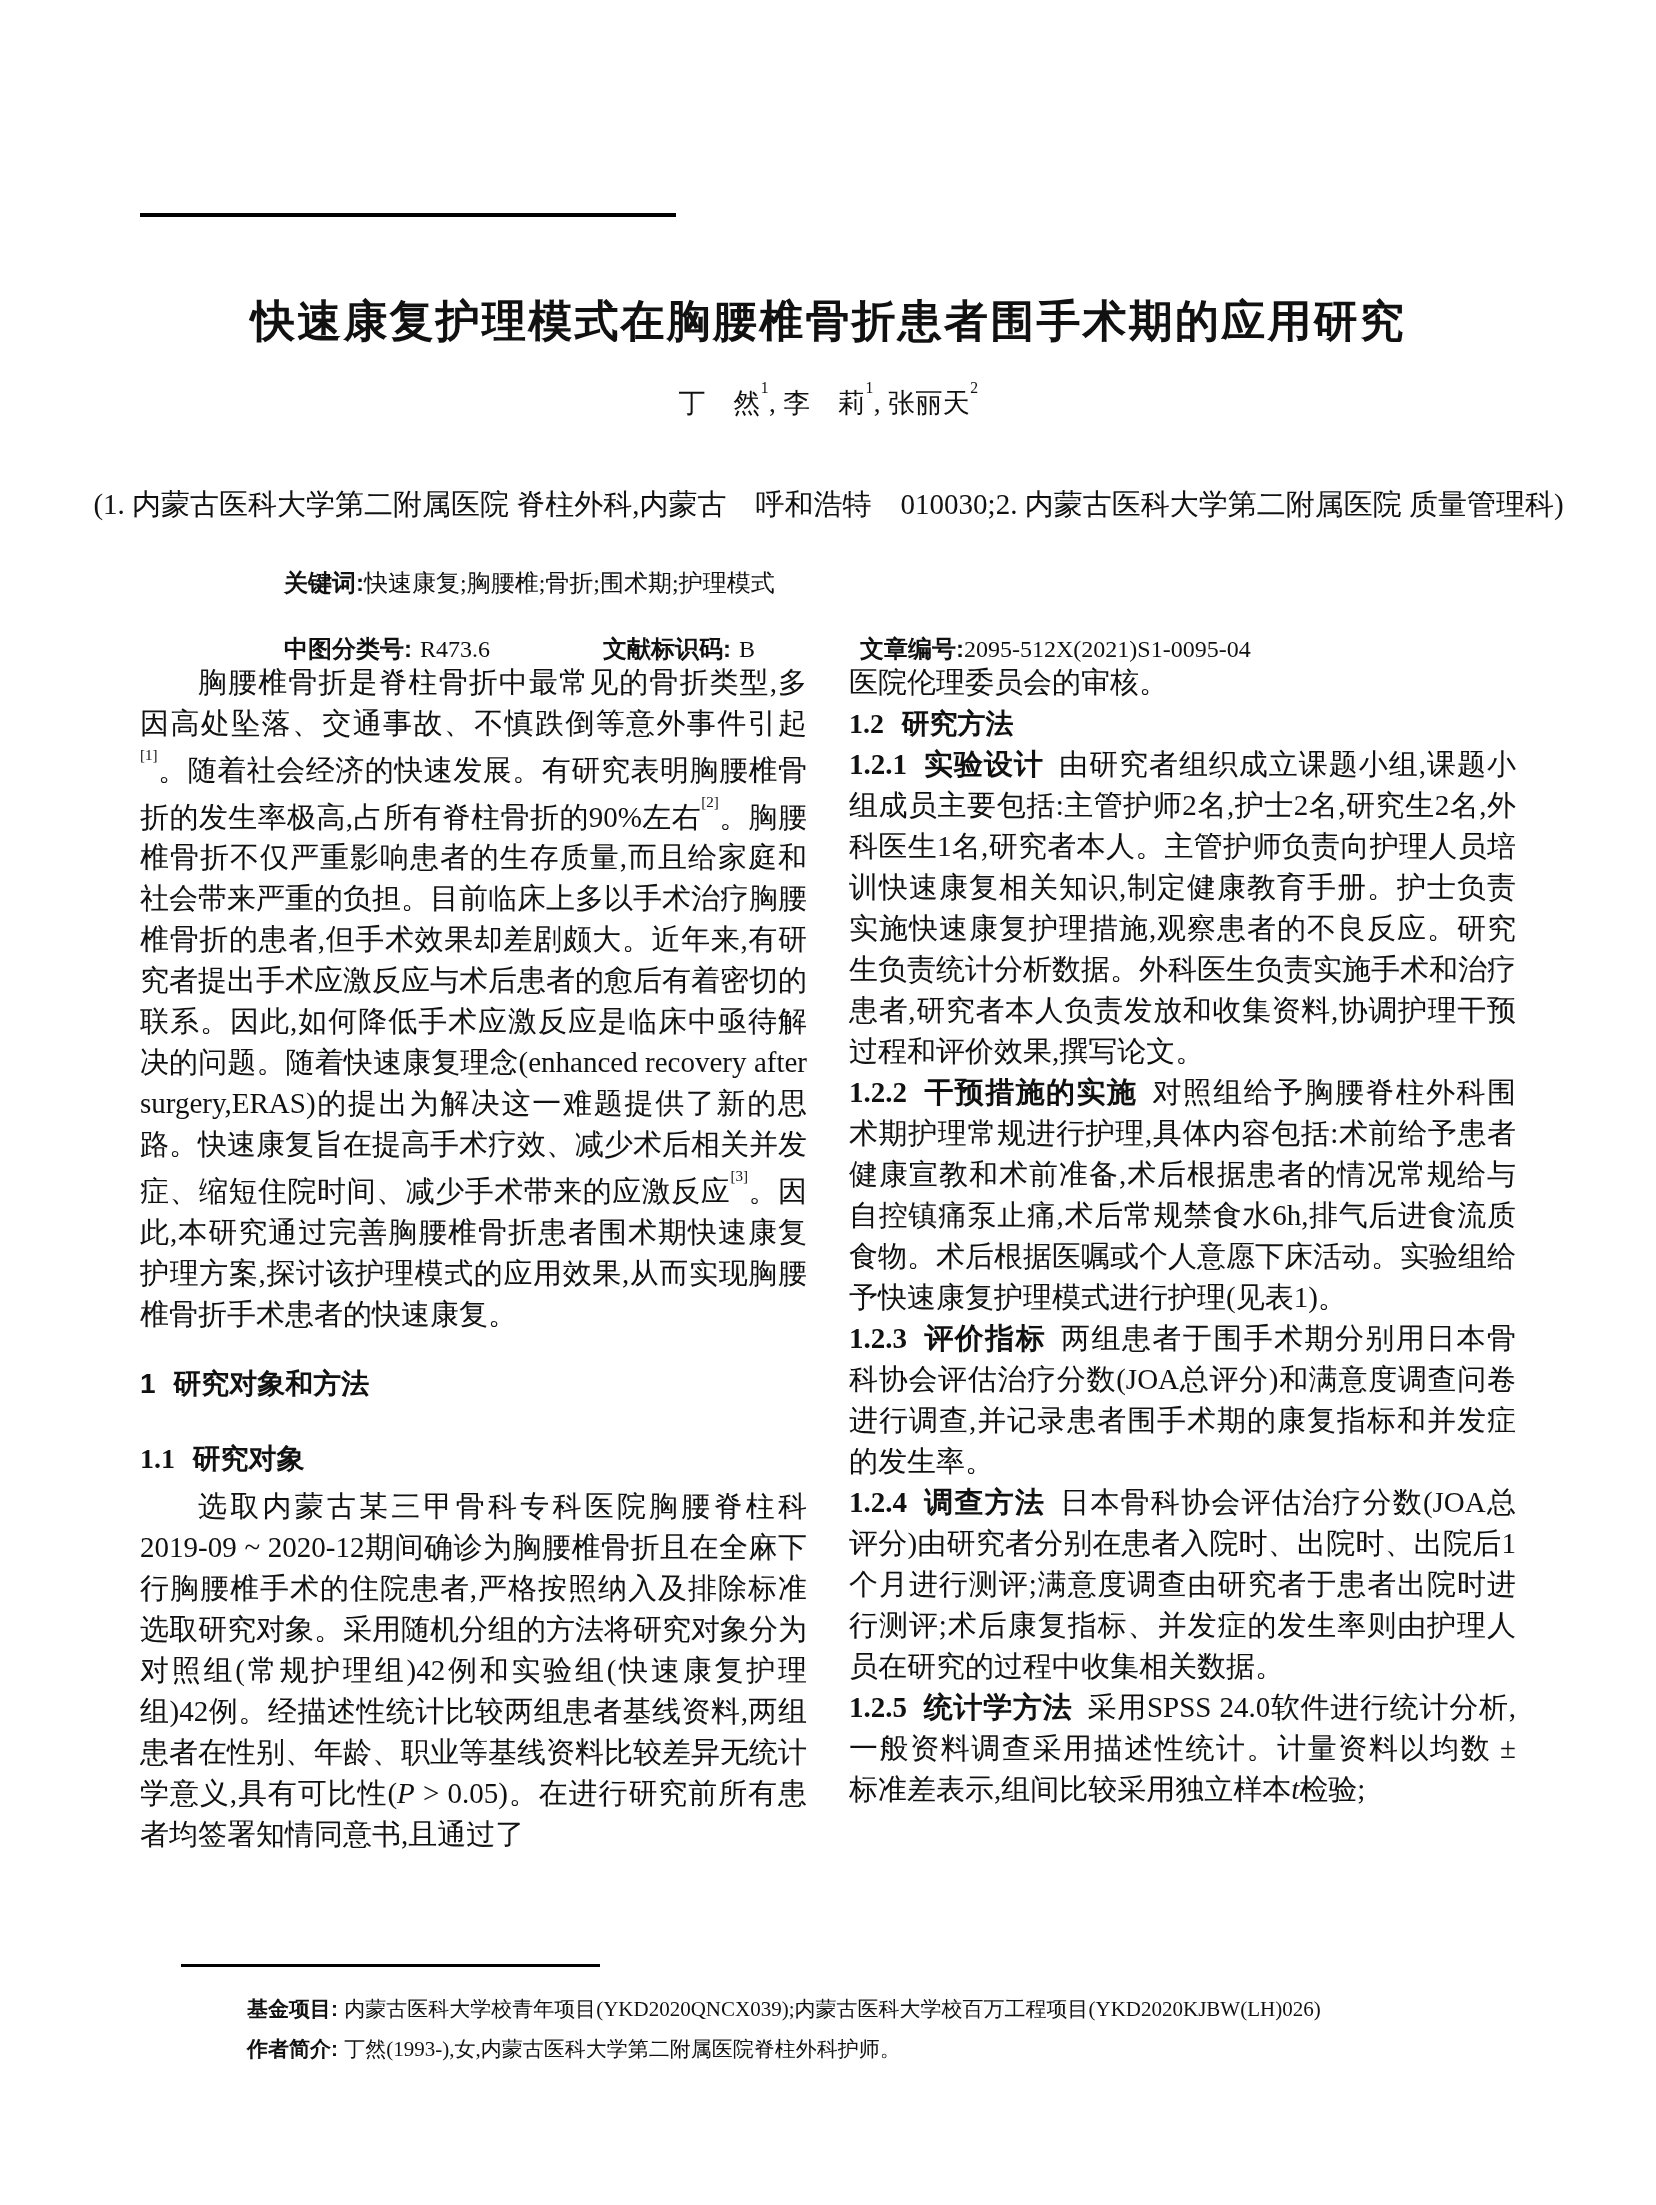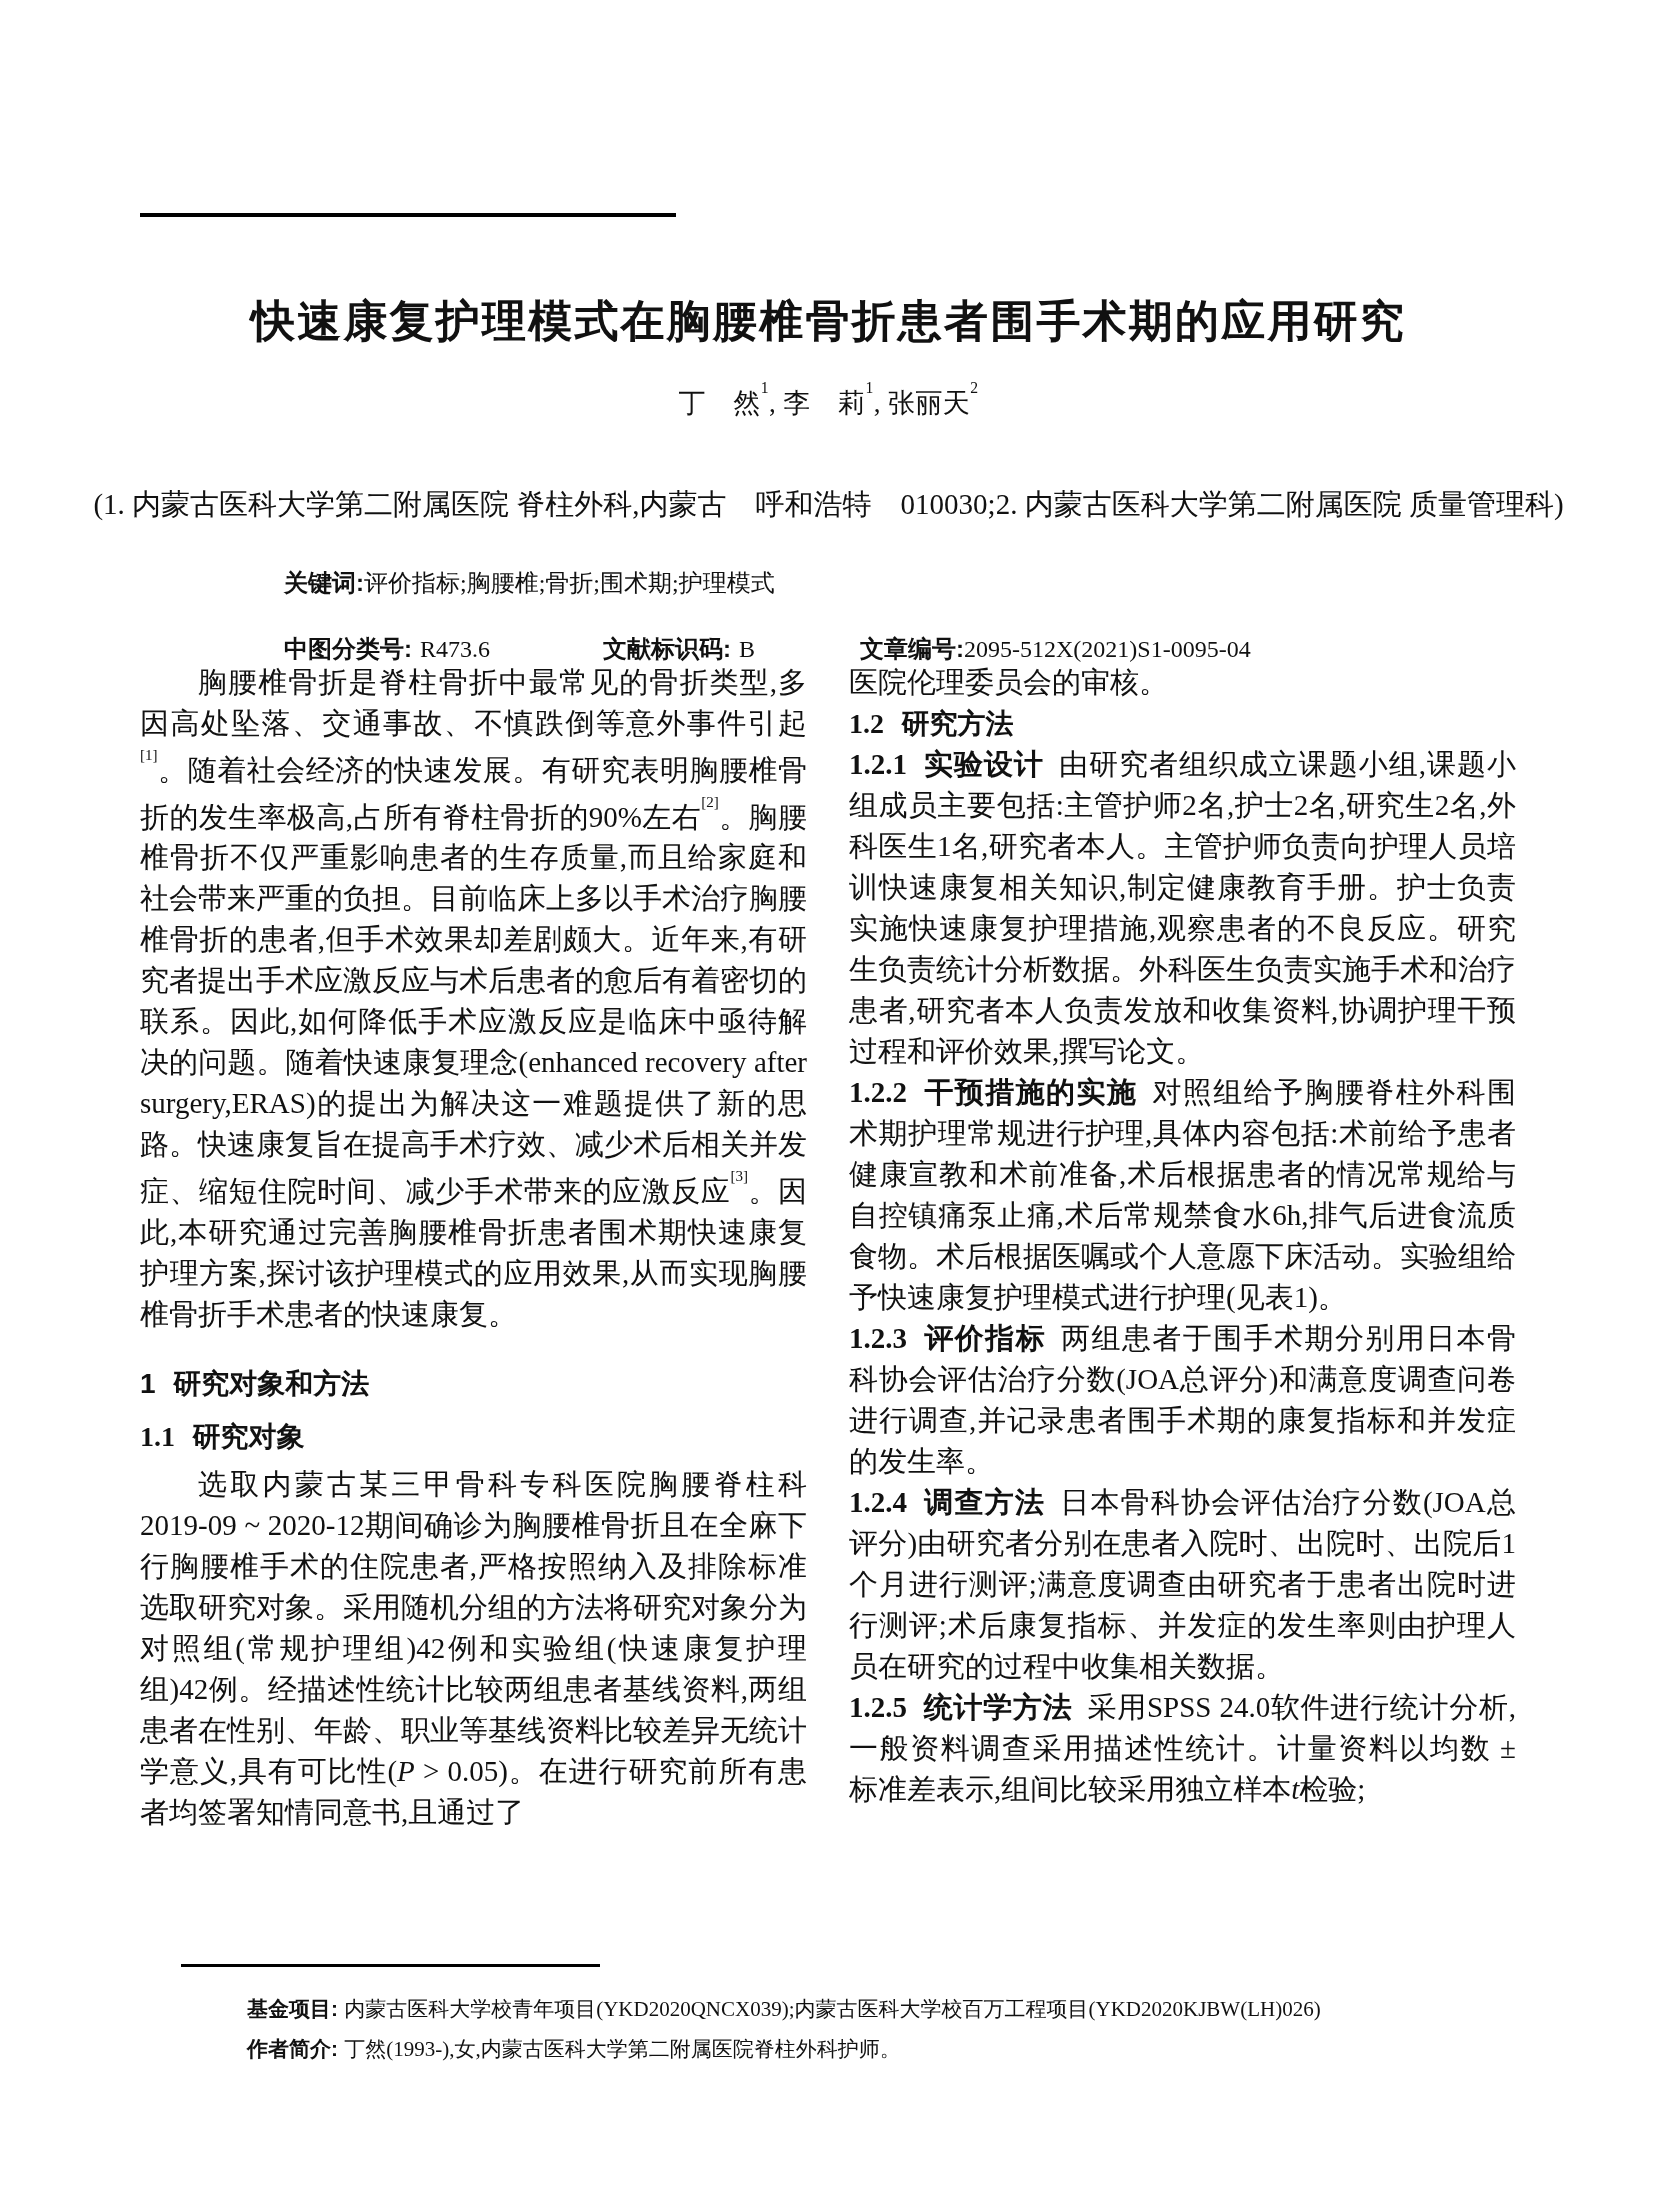--- a/index.html
+++ b/index.html
@@ -71,21 +71,21 @@
   .ivar{font-style:italic;font-family:"Liberation Serif","DejaVu Serif",serif;}
   h2.sec,h3.sec{
     margin:0;font-size:28px;line-height:41px;font-weight:700;
   }
   h2.sec{
     font-family:"Liberation Sans","DejaVu Sans",sans-serif;
     margin-top:28px;margin-bottom:12.3px;
   }
   h3.sec{
     font-family:"Liberation Serif","DejaVu Serif",serif;
-    margin-top:12px;margin-bottom:7px;
+    margin-top:34px;margin-bottom:7px;
   }
   h3.sec.tight{margin-top:0;margin-bottom:0;}
   .h-num{margin-right:17.6px;}
   .run-num{font-weight:700;margin-right:16px;}
   .run-title{
     font-family:"Liberation Sans","DejaVu Sans",sans-serif;
     font-weight:700;margin-right:15px;
   }
   
   .foot-rule{
@@ -110,21 +110,21 @@
 
   <div class="authors">
     <span><span>丁　然</span><sup>1</sup><span>,</span></span>
     <span><span>李　莉</span><sup>1</sup><span>,</span></span>
     <span><span>张丽天</span><sup>2</sup><span></span></span>
   </div>
 
   <div class="affiliation">(1. 内蒙古医科大学第二附属医院 脊柱外科,内蒙古　呼和浩特　010030;2. 内蒙古医科大学第二附属医院 质量管理科)</div>
 
   <div class="kw-row">
-    <span class="lbl">关键词:</span><span>评价指标;胸腰椎;骨折;围术期;护理模式</span>
+    <span class="lbl">关键词:</span><span>快速康复;胸腰椎;骨折;围术期;护理模式</span>
   </div>
 
   <div class="codes-row">
     <span class="code code-clc"><span class="lbl">中图分类号:</span><span class="val">R473.6</span></span>
     <span class="code code-doc"><span class="lbl">文献标识码:</span><span class="val">B</span></span>
     <span class="code code-art"><span class="lbl">文章编号:</span><span>2095-512X(2021)S1-0095-04</span></span>
   </div>
 
   <div class="columns">
 

